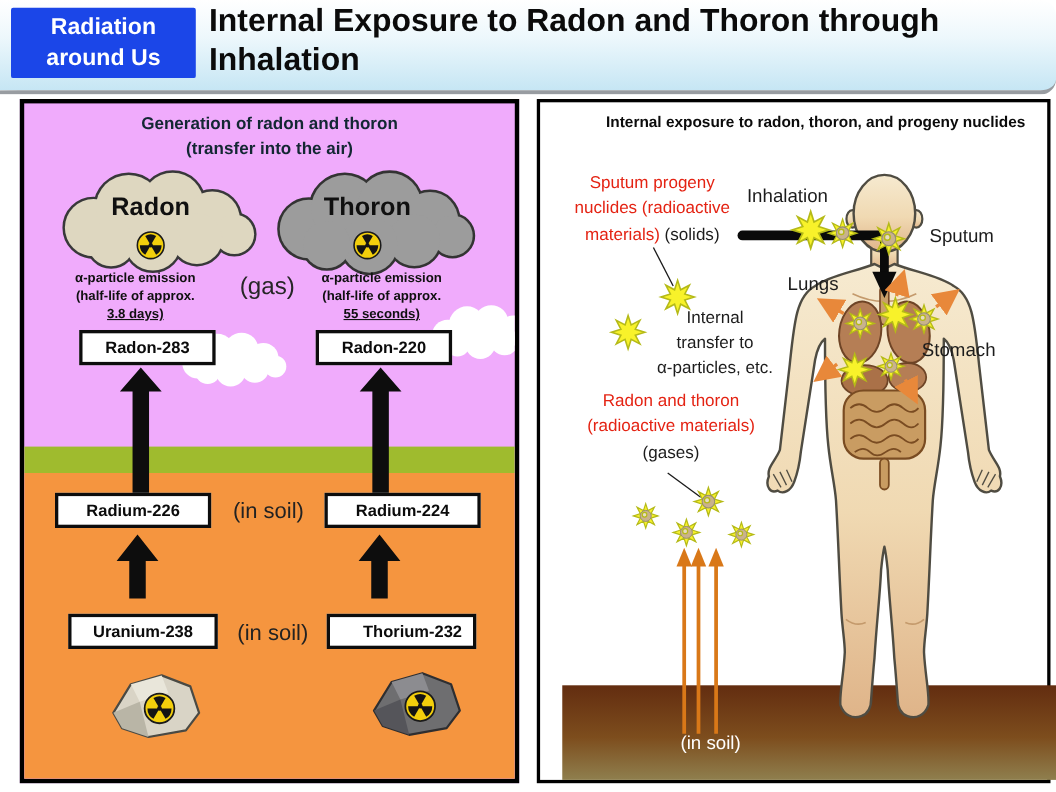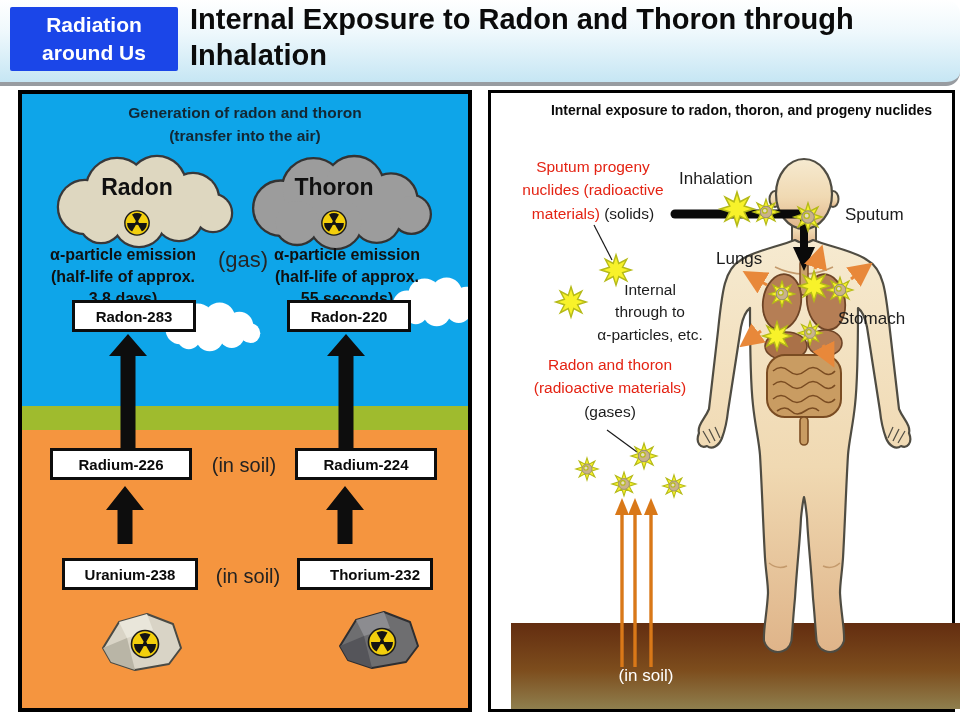--- a/index.html
+++ b/index.html
@@ -8,28 +8,28 @@
   .pre{white-space:pre-line;}
 
   
   .hdr{left:0;top:0;width:960px;height:86px;background:linear-gradient(180deg,#ffffff 0%,#eef8fc 40%,#c6e6f4 100%);
        border-radius:0 14px 14px 0;border-bottom:4px solid #989ca1;box-sizing:border-box;}
   .badge{left:10px;top:7px;width:168px;height:64px;background:#1b46e8;color:#ffffff;font-weight:bold;font-size:21px;
          display:flex;align-items:center;justify-content:center;text-align:center;line-height:1.35;border-radius:2px;}
   .hdr-title{left:190px;top:2px;width:766px;font-size:29px;font-weight:bold;color:#0b0b0b;line-height:1.23;}
 
   
-  .lp{left:18px;top:90px;width:454px;height:622px;border:4px solid #000;box-sizing:border-box;background:#0ea5e9;}
+  .lp{left:18px;top:90px;width:454px;height:622px;border:4px solid #000;box-sizing:border-box;background:#f0abfc;}
   .lp-in{position:relative;width:446px;height:614px;overflow:hidden;}
   .grass{left:0;top:312px;width:446px;height:24px;background:#9fbb2e;z-index:1;}
   .soilL{left:0;top:336px;width:446px;height:278px;background:#f5953f;z-index:1;}
   .lp-svg{left:0;top:0;z-index:2;}
   .lp-title{left:0;top:7px;width:446px;text-align:center;font-weight:bold;font-size:15.5px;color:#132733;line-height:1.5;z-index:3;}
   .cloud-label{z-index:3;text-align:center;font-weight:bold;font-size:23px;color:#101010;}
-  .emis{z-index:3;text-align:center;font-weight:bold;font-size:16px;color:#101010;line-height:1.38;}
+  .emis{z-index:3;text-align:center;font-weight:bold;font-size:12px;color:#101010;line-height:1.38;}
   .emis .u{text-decoration:underline;}
   .gas{z-index:3;text-align:center;font-size:22px;color:#262626;}
   .insoil{z-index:3;text-align:center;font-size:20px;color:#222222;}
   .nbox{z-index:4;background:#ffffff;border:3px solid #0d0d0d;box-sizing:border-box;height:32px;
         display:flex;align-items:center;justify-content:center;font-weight:bold;font-size:15px;color:#0b0b0b;}
 
   
   .rp{left:488px;top:90px;width:467px;height:622px;border:3px solid #000;box-sizing:border-box;background:#ffffff;padding-left:20px;}
   .rp-in{position:relative;width:461px;height:616px;overflow:hidden;}
   .rp-svg{left:0;top:0;z-index:1;}
@@ -286,21 +286,21 @@
 nuclides (radioactive</span><br>
     <span>materials)</span><span class="blk"> (solids)</span>
   </div>
 
   <div class="abs rlabel" style="left:168px;top:76px;">Inhalation</div>
   <div class="abs rlabel" style="left:334px;top:112px;">Sputum</div>
   <div class="abs rlabel" style="left:205px;top:156px;">Lungs</div>
   <div class="abs rlabel" style="left:327px;top:216px;">Stomach</div>
 
   <div class="abs expblock pre" style="left:54px;top:186px;width:170px;">Internal
-through to
+transfer to
 α-particles, etc.</div>
 
   <div class="abs redblock" style="left:8px;top:260px;width:182px;">
     <span class="pre">Radon and thoron
 (radioactive materials)</span><br>
     <span class="blk">(gases)</span>
   </div>
 
   <div class="abs insoil-r" style="left:85px;top:573px;width:100px;">(in soil)</div>
  </div>

